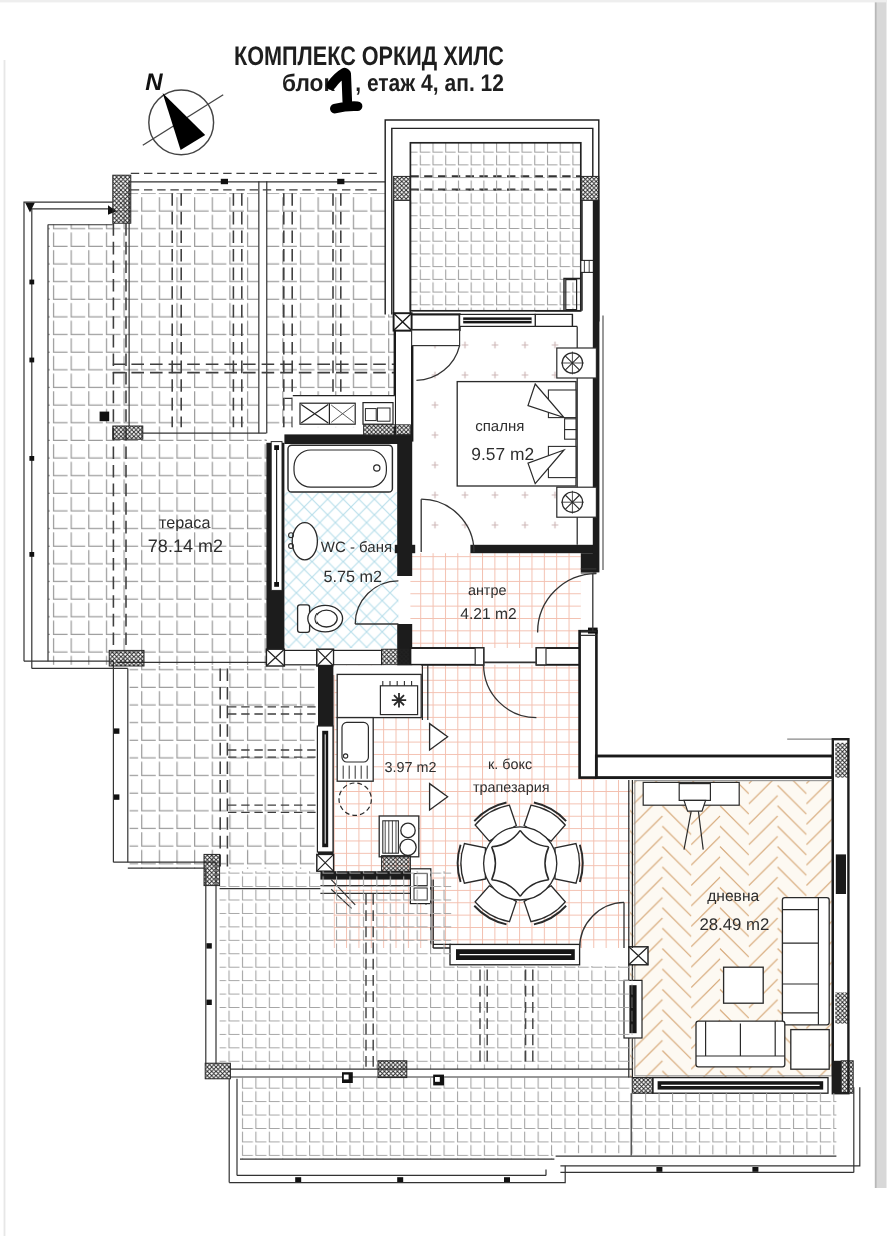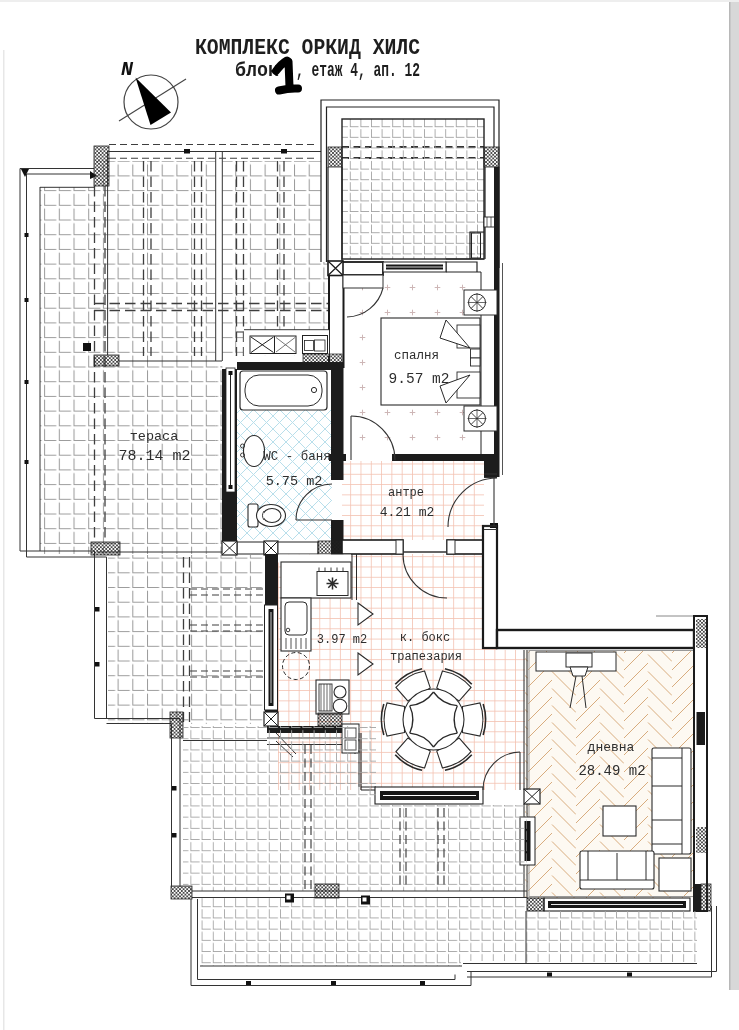--- a/index.html
+++ b/index.html
@@ -1,17 +1,17 @@
 <!DOCTYPE html>
 <html><head>
 <meta charset="utf-8">
 <style>
 html,body{margin:0;padding:0;background:#fff;}
 #page{position:relative;width:739px;height:1030px;background:#fff;overflow:hidden;
-font-family:Liberation Mono, monospace;}
+font-family:Liberation Sans, sans-serif;}
 svg{position:absolute;top:0;left:0;}
 </style>
 </head>
 <body>
 <div id="page">
 <svg width="739" height="1030" viewBox="0 0 739 1030">
 <defs>
 <pattern id="tileL" width="14.7" height="14.7" patternUnits="userSpaceOnUse">
   <path d="M0.5,2.6 V14.7 M0,14.2 H12.2" fill="none" stroke="#9c9c9c" stroke-width="1.05"></path>
 </pattern>

